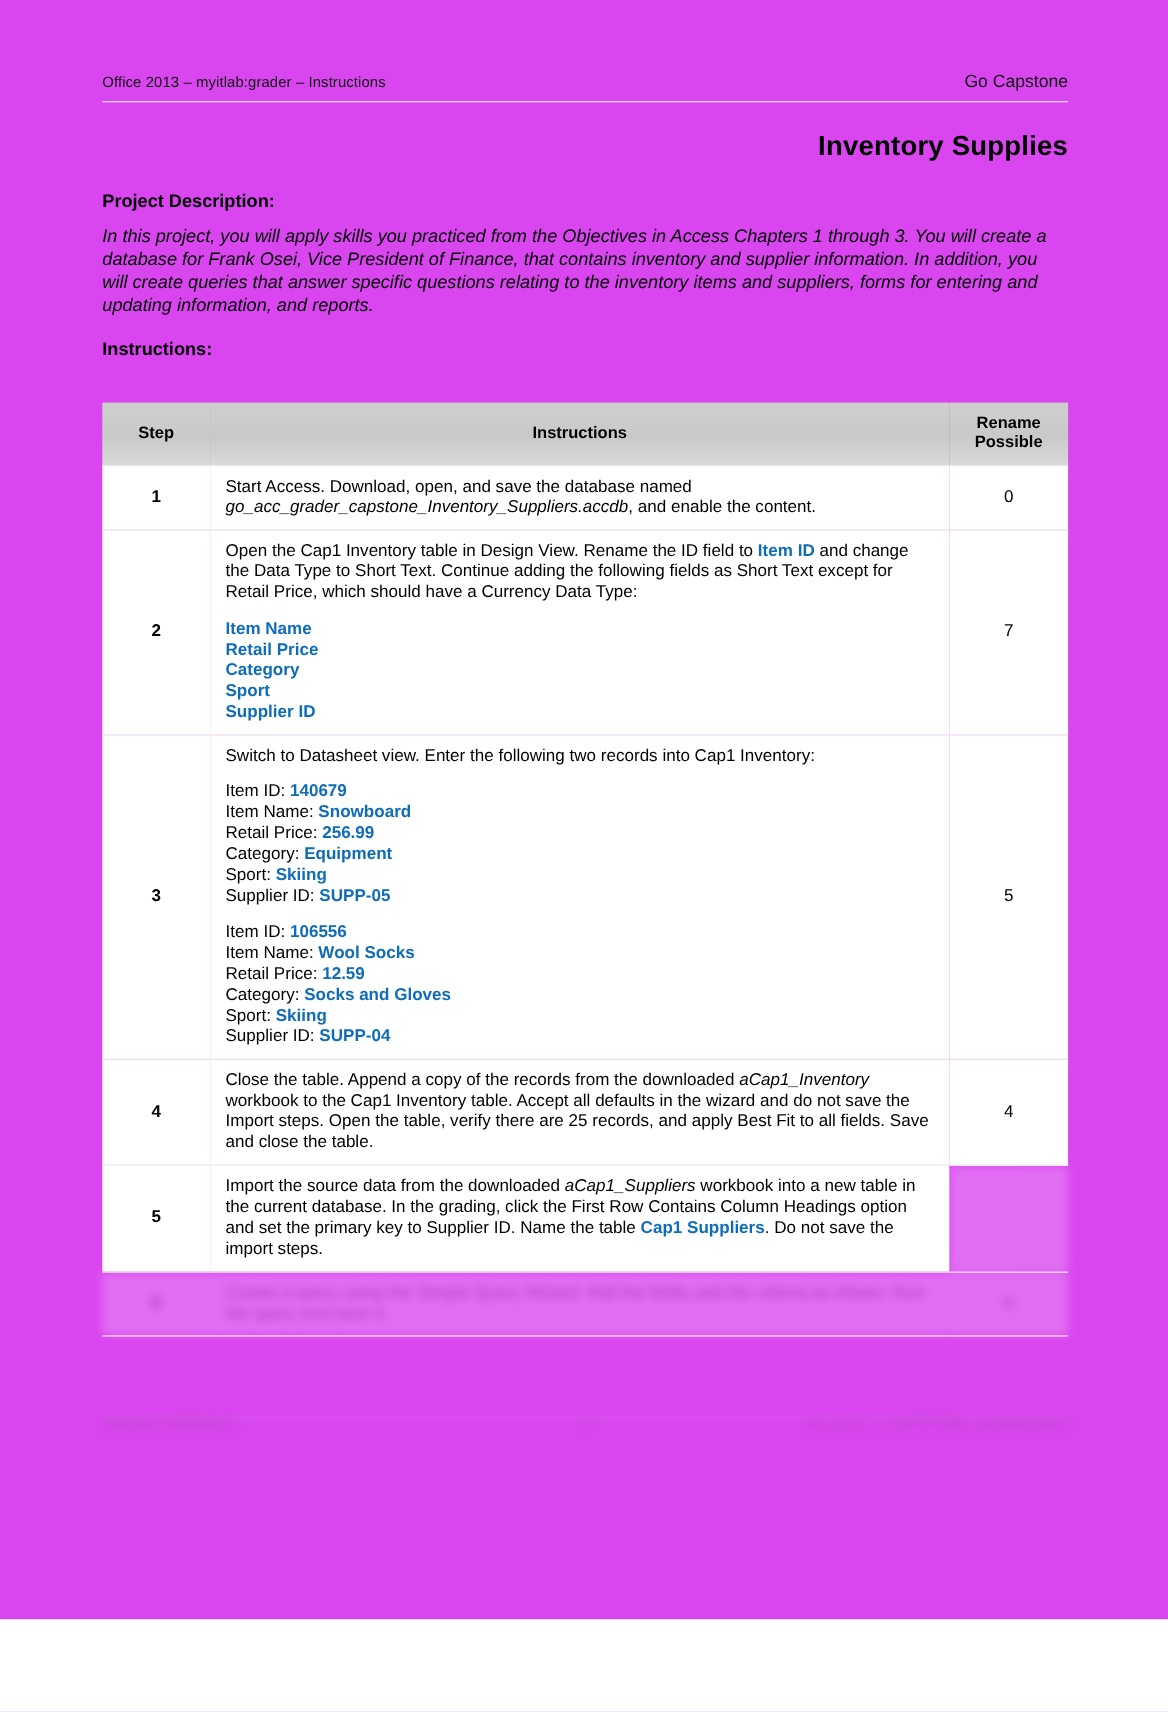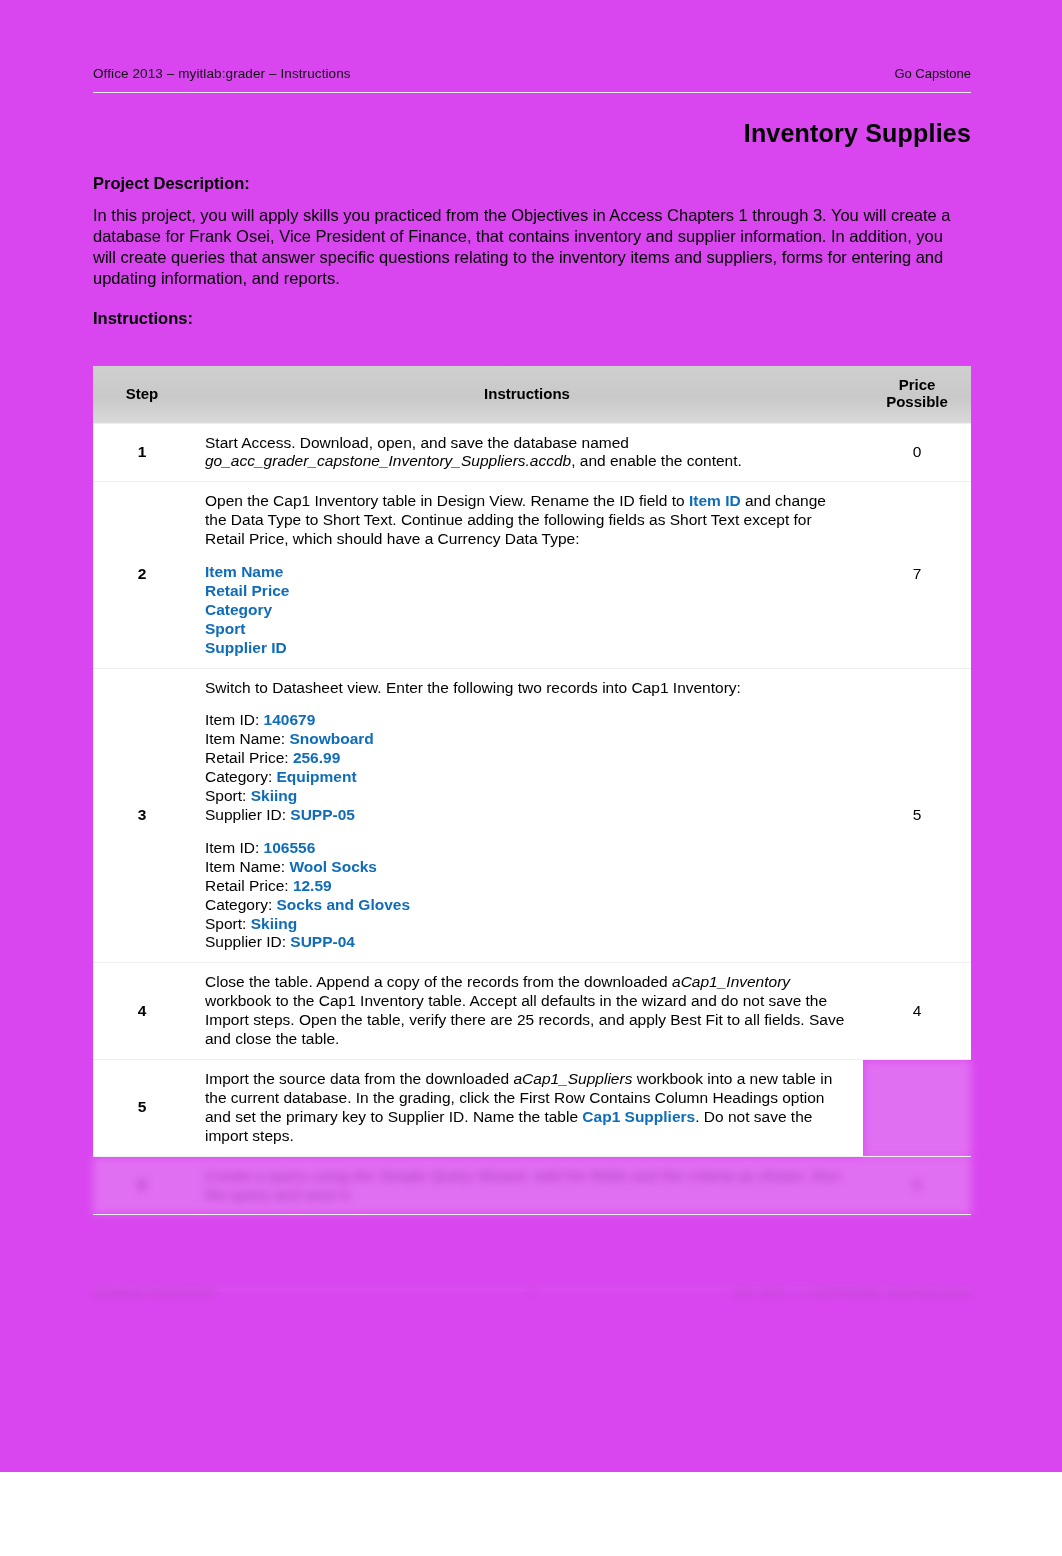--- a/index.html
+++ b/index.html
@@ -30,21 +30,21 @@
     left: 93px;
     top: 66px;
     width: 878px;
     display: flex;
     justify-content: space-between;
     align-items: baseline;
     font-size: 13.5px;
     color: #111;
   }
   .doc-header .hdr-left { letter-spacing: .1px; }
-  .doc-header .hdr-right { font-size: 13px; }
+  .doc-header .hdr-right { font-size: 16px; }
   .hdr-rule {
     position: absolute;
     left: 93px;
     top: 92px;
     width: 878px;
     height: 1px;
     background: #e8e8e8;
   }
 
   
@@ -64,20 +64,21 @@
     position: absolute;
     left: 93px;
     width: 868px;
   }
   .section-head {
     font-size: 16.5px;
     font-weight: bold;
   }
   .para-italic {
     font-size: 16.5px;
+    font-style: italic;
     line-height: 1.28;
   }
   .para {
     font-size: 16.5px;
     line-height: 1.28;
   }
 
   #proj-desc-head { top: 174px; }
   #proj-desc-text { top: 205px; }
   #instr-head     { top: 309px; }
@@ -198,21 +199,21 @@
       <colgroup>
         <col class="c-step">
           <col class="c-instr">
           <col class="c-points">
       </colgroup>
       <thead>
         <tr>
           <th class="th-step">Step</th>
           <th class="th-instr">Instructions</th>
           <th class="th-points">
-            <span>Price</span><br>
+            <span>Rename</span><br>
             <span>Possible</span>
           </th>
         </tr>
       </thead>
       <tbody>
 
         <tr>
           <td class="step-no">1</td>
           <td class="body-cell">
             <span>Start Access. Download, open, and save the database named </span><em class="fname">go_acc_grader_capstone_Inventory_Suppliers.accdb</em><span>, and enable the content.</span>

